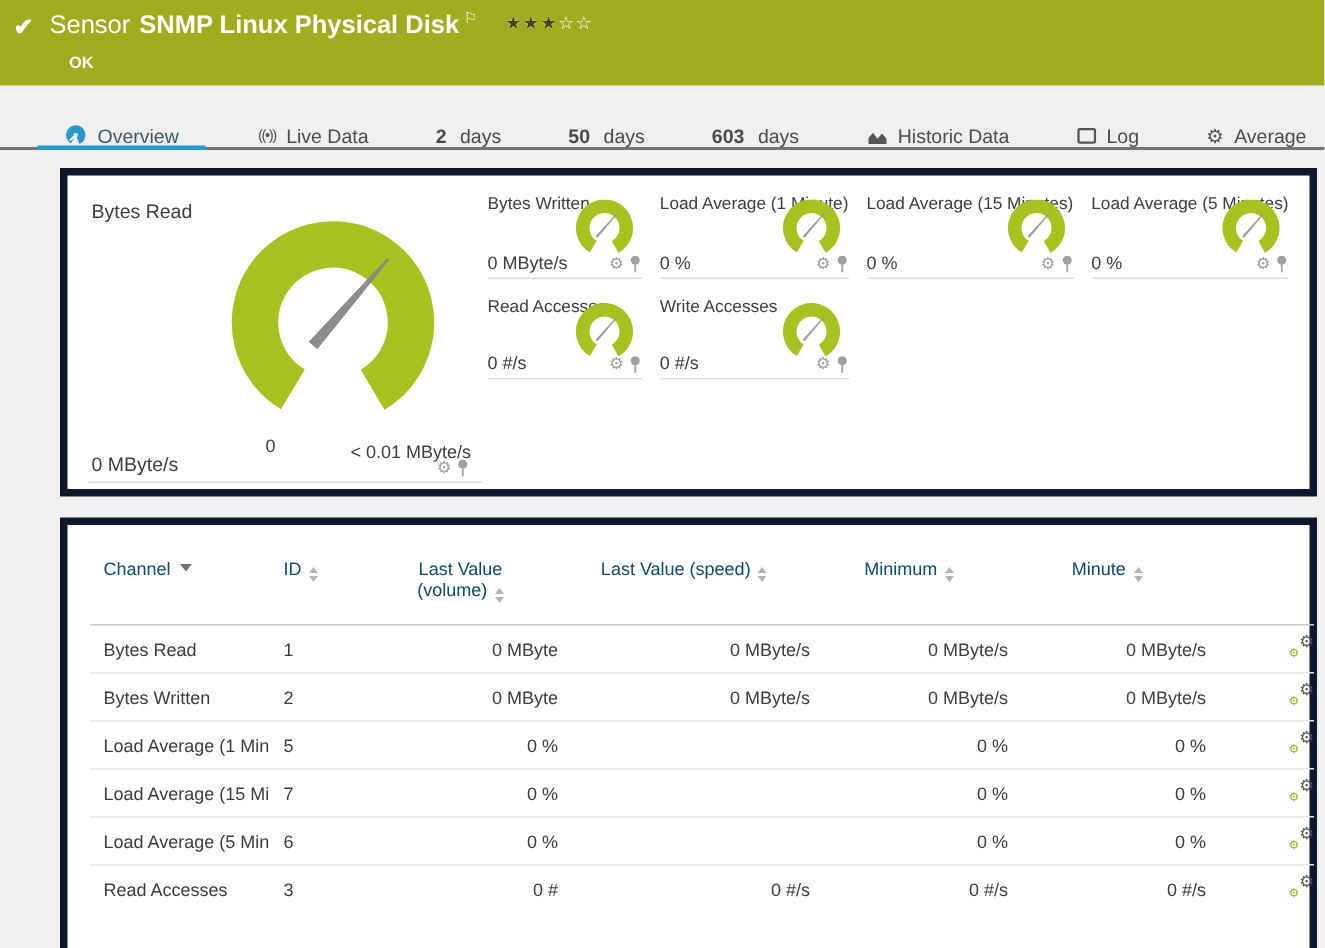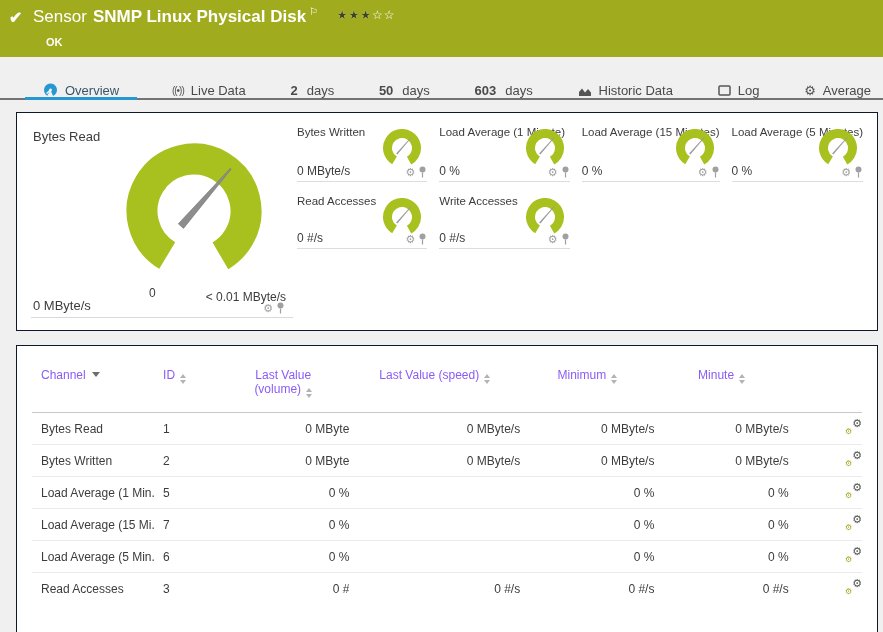--- a/index.html
+++ b/index.html
@@ -27,21 +27,21 @@
   .tab { position:relative; display:flex; align-items:center; gap:7px;
          font-size:13px; color:#4a4a4a; padding:0 10px; cursor:pointer; white-space:nowrap; }
   .tab.active { padding:0 18px; color:#37566b; }
   .tab.active::after { content:""; position:absolute; left:0; right:0; bottom:-2px;
                        height:3px; background:#2798cf; }
   .tab .num { font-weight:bold; margin-right:2px; }
   .tab-icon { display:inline-flex; align-items:center; color:#555; }
   .live-glyph { font-size:10px; color:#555; letter-spacing:-1px; }
   .gear-glyph { font-size:13px; color:#555; line-height:1; }
   
-  .panel { background:#fff; border:1px solid #0f172a; margin-left:16px; margin-right:5px; }
+  .panel { background:#fff; border:5px solid #0f172a; margin-left:40px; margin-right:5px; }
   .panel1 { margin-top:12px; height:219px; padding:8px 14px; display:flex; }
   .panel2 { margin-top:14px; height:300px; padding:16px 15px 0 15px; }
   
   .bgauge { position:relative; width:262px; height:197px; flex:none;
             border-bottom:1px solid #d9d9d9; }
   .bg-title { position:absolute; left:2px; top:8px; font-size:13px; }
   .bg-svg { position:absolute; left:88px; top:18px; }
   .bg-min { position:absolute; left:118px; top:165px; font-size:12px; }
   .bg-max { position:absolute; right:7px; top:169px; font-size:12px; }
   .bg-value { position:absolute; left:2px; bottom:4px; font-size:13px; }
@@ -56,21 +56,21 @@
   .sg-title { font-size:11.5px; white-space:nowrap; }
   .sg-svg { position:absolute; right:2px; top:8px; }
   .sg-cell.r2 .sg-svg { top:16px; }
   .sg-bottom { position:absolute; left:0; right:0; bottom:3px;
                display:flex; justify-content:space-between; align-items:flex-end; }
   .sg-value { font-size:12px; }
   .mini-icons { display:flex; align-items:center; gap:3px; color:#a0a0a0; }
   .mini-gear { font-size:11px; line-height:1; color:#a0a0a0; }
   
   table { width:100%; border-collapse:collapse; font-size:12px; table-layout:fixed; }
-  th { font-weight:normal; color:#8b5cf6; text-align:center;
+  th { font-weight:normal; color:#0c4a6e; text-align:center;
        padding:6px 0 14px 0; vertical-align:top; cursor:pointer; }
   th.l, td.l { text-align:left; padding-left:9px; }
   td { padding:7px 0; border-top:1px solid #eaeaea; text-align:right;
        color:#3c3c3c; white-space:nowrap; overflow:hidden; }
   tr.first td { border-top:1px solid #c9c9c9; }
   .sort { display:inline-flex; flex-direction:column; gap:2px; margin-left:5px; vertical-align:1px; }
   .sort i { display:block; width:0; height:0;
             border-left:3.5px solid transparent; border-right:3.5px solid transparent; }
   .sort .up { border-bottom:4px solid #b3b3b3; }
   .sort .dn { border-top:4px solid #b3b3b3; }

